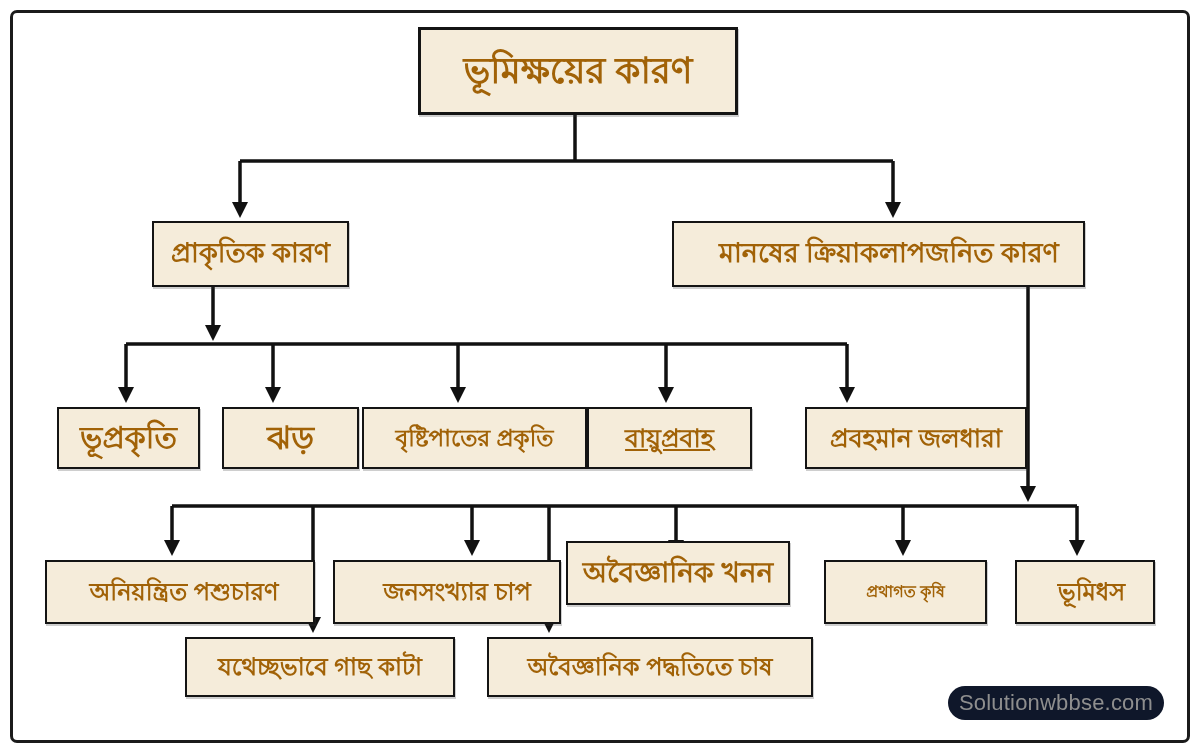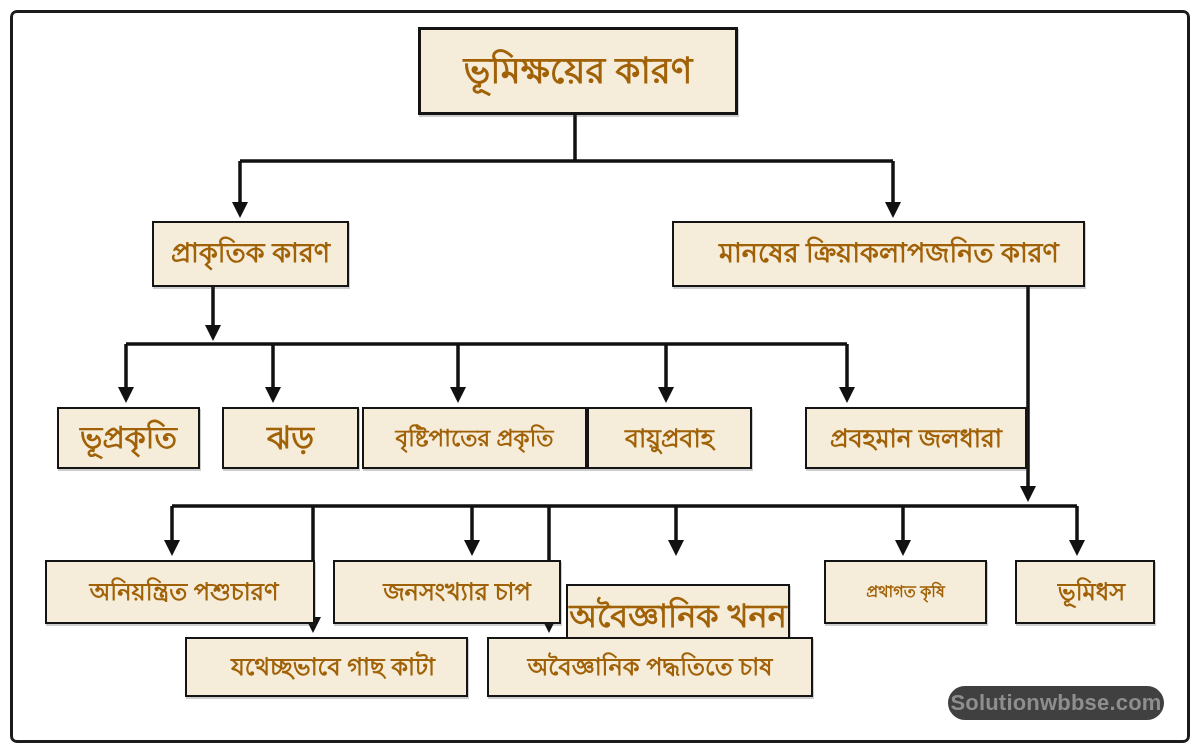--- a/index.html
+++ b/index.html
@@ -12,32 +12,32 @@
         background:#f5ecda;border:2.5px solid #141414;color:#a16207;
         text-align:center;line-height:1.15;font-weight:600;
         box-shadow:1px 2px 0 rgba(60,60,60,0.25);}
   .node-title{left:418px;top:27px;width:314px;height:82px;border-width:3px;
               font-size:36px;font-weight:700;}
   .node-natural{left:152px;top:221px;width:193px;height:62px;font-size:27px;}
   .node-human{left:672px;top:221px;width:388px;height:62px;font-size:27px;padding-left:21px;}
   .node-landform{left:57px;top:407px;width:139px;height:58px;font-size:30px;}
   .node-storm{left:222px;top:407px;width:133px;height:58px;font-size:32px;}
   .node-rainfall{left:351px;top:407px;width:221px;height:58px;font-size:23px;margin-left:11px;}
-  .node-wind{left:587px;top:407px;width:161px;height:58px;font-size:25px;}
+  .node-wind{left:587px;top:407px;width:161px;height:58px;font-size:25px;text-decoration:underline;}
   .node-stream{left:772px;top:407px;width:218px;height:58px;font-size:25px;margin-left:33px;}
   .node-grazing{left:45px;top:560px;width:258px;height:60px;font-size:24px;padding-left:8px;}
   .node-population{left:333px;top:560px;width:204px;height:60px;font-size:24px;padding-left:20px;}
-  .node-mining{left:566px;top:541px;width:220px;height:60px;font-size:32px;margin-top:43px;}
+  .node-mining{left:566px;top:541px;width:220px;height:60px;font-size:28px;}
   .node-agriculture{left:824px;top:560px;width:159px;height:60px;font-size:16px;}
   .node-landslide{left:1015px;top:560px;width:123px;height:60px;font-size:24px;padding-left:13px;}
-  .node-deforestation{left:185px;top:637px;width:266px;height:56px;font-size:24px;padding-left:13px;}
+  .node-deforestation{left:185px;top:637px;width:266px;height:56px;font-size:24px;}
   .node-farming{left:487px;top:637px;width:322px;height:56px;font-size:24px;}
   .watermark{position:absolute;left:948px;top:686px;width:216px;height:34px;
-             background:#404040;border-radius:17px;display:flex;align-items:center;
-             justify-content:center;font-size:22px;font-weight:700;color:#8e8e8e;
+             background:#0f172a;border-radius:17px;display:flex;align-items:center;
+             justify-content:center;font-size:22px;font-weight:400;color:#8e8e8e;
              letter-spacing:0.2px;}
 </style>
 </head>
 <body>
 
 <div class="canvas">
 
   <svg class="connectors" viewBox="0 0 1200 753" xmlns="http://www.w3.org/2000/svg">
     <defs>
       <marker id="arrow" viewBox="0 0 10 10" refX="7.5" refY="5" markerWidth="4.6" markerHeight="4.6" orient="auto">

